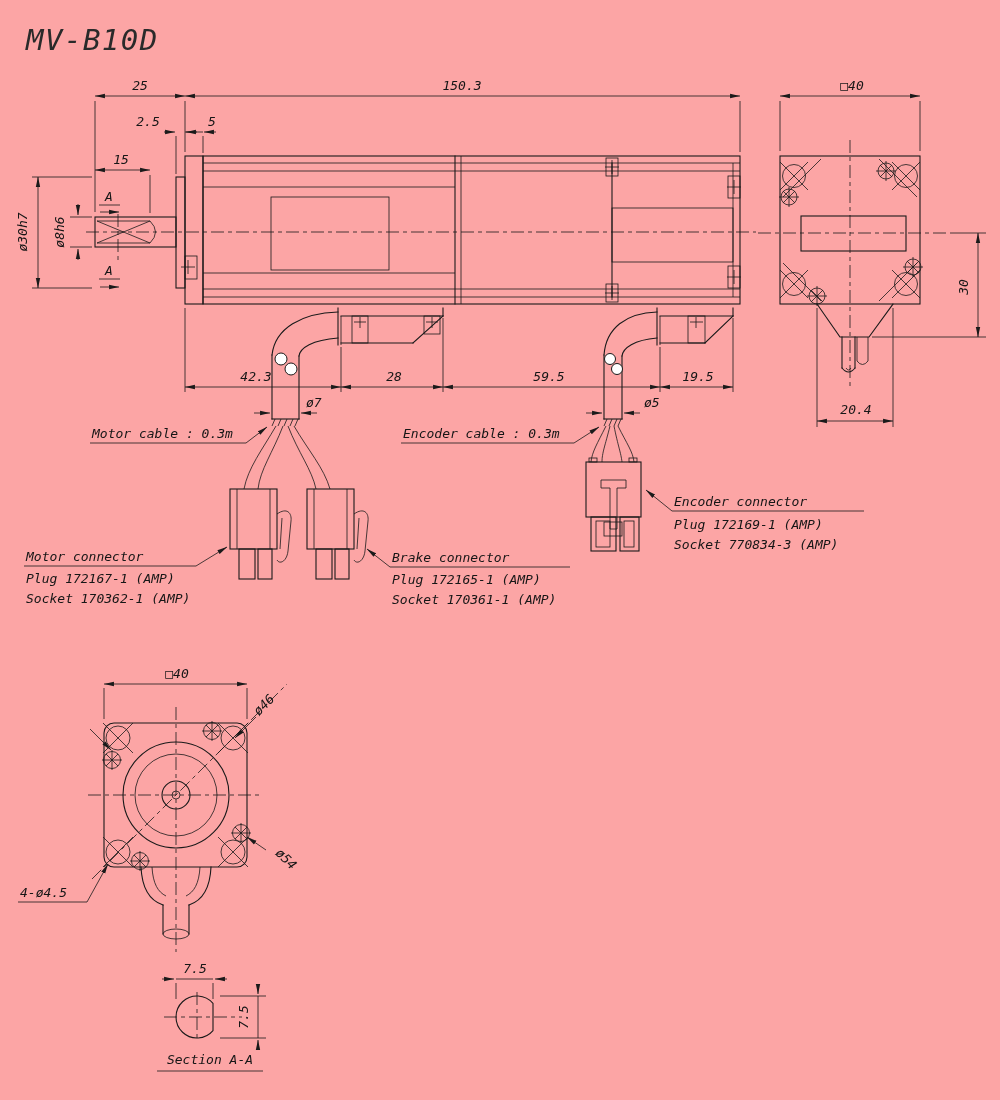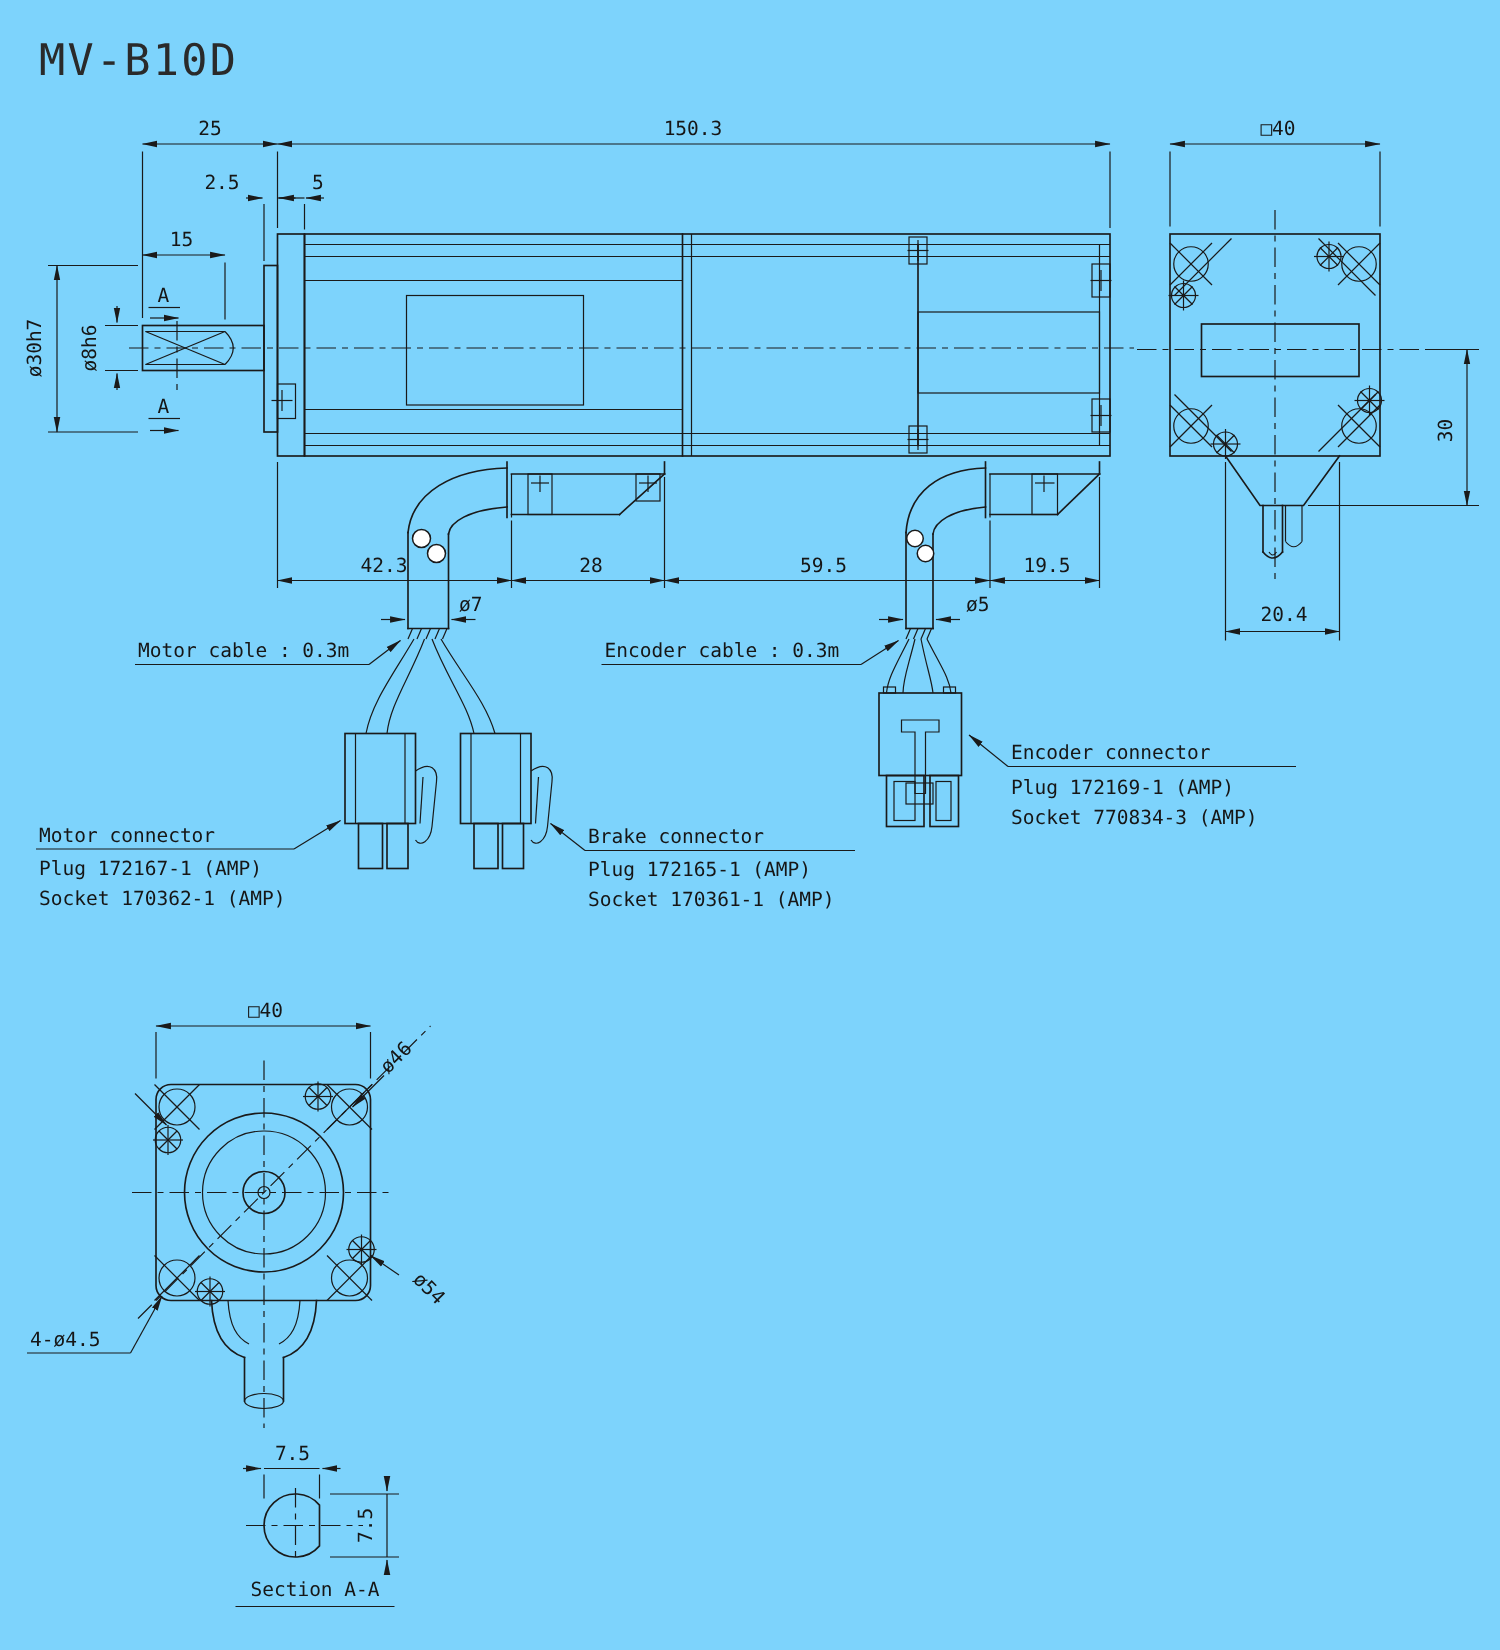--- a/index.html
+++ b/index.html
@@ -1,16 +1,16 @@
 <!DOCTYPE html>
 <html><head>
 <meta charset="utf-8">
 <style>
   html,body{margin:0;padding:0;background:#ffffff;}
-  .page{position:relative;width:1000px;height:1100px;background:#7dd3fc;overflow:hidden;}
+  .page{position:relative;width:1000px;height:1100px;background:#fca5a5;overflow:hidden;font-style:italic;}
   svg{display:block;}
   .ln{stroke:#1a1a1a;stroke-width:1.1;fill:none;stroke-linecap:square;}
   .tn{stroke:#1a1a1a;stroke-width:0.8;fill:none;stroke-linecap:butt;}
   .cl{stroke:#1a1a1a;stroke-width:0.8;fill:none;stroke-dasharray:13 4 4 4;}
   .wh{stroke:#1a1a1a;stroke-width:1;fill:#ffffff;}
   text{font-family:"DejaVu Sans Mono","Liberation Mono",monospace;fill:#161616;}
   .t{font-size:13px;}
   .mid{text-anchor:middle;}
   .title{font-size:29px;letter-spacing:1.5px;fill:#2a2a2a;}
 </style>

